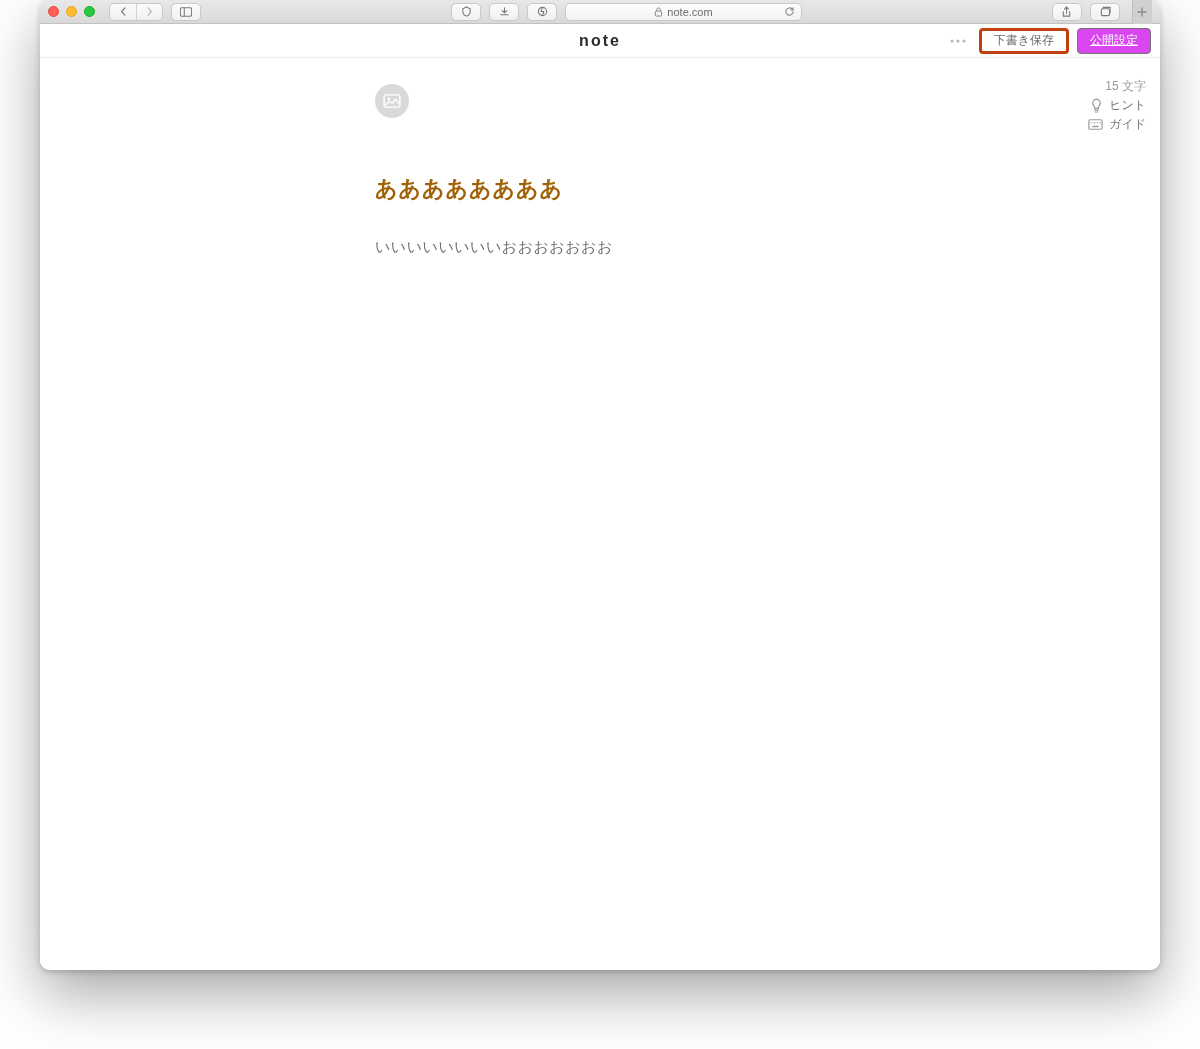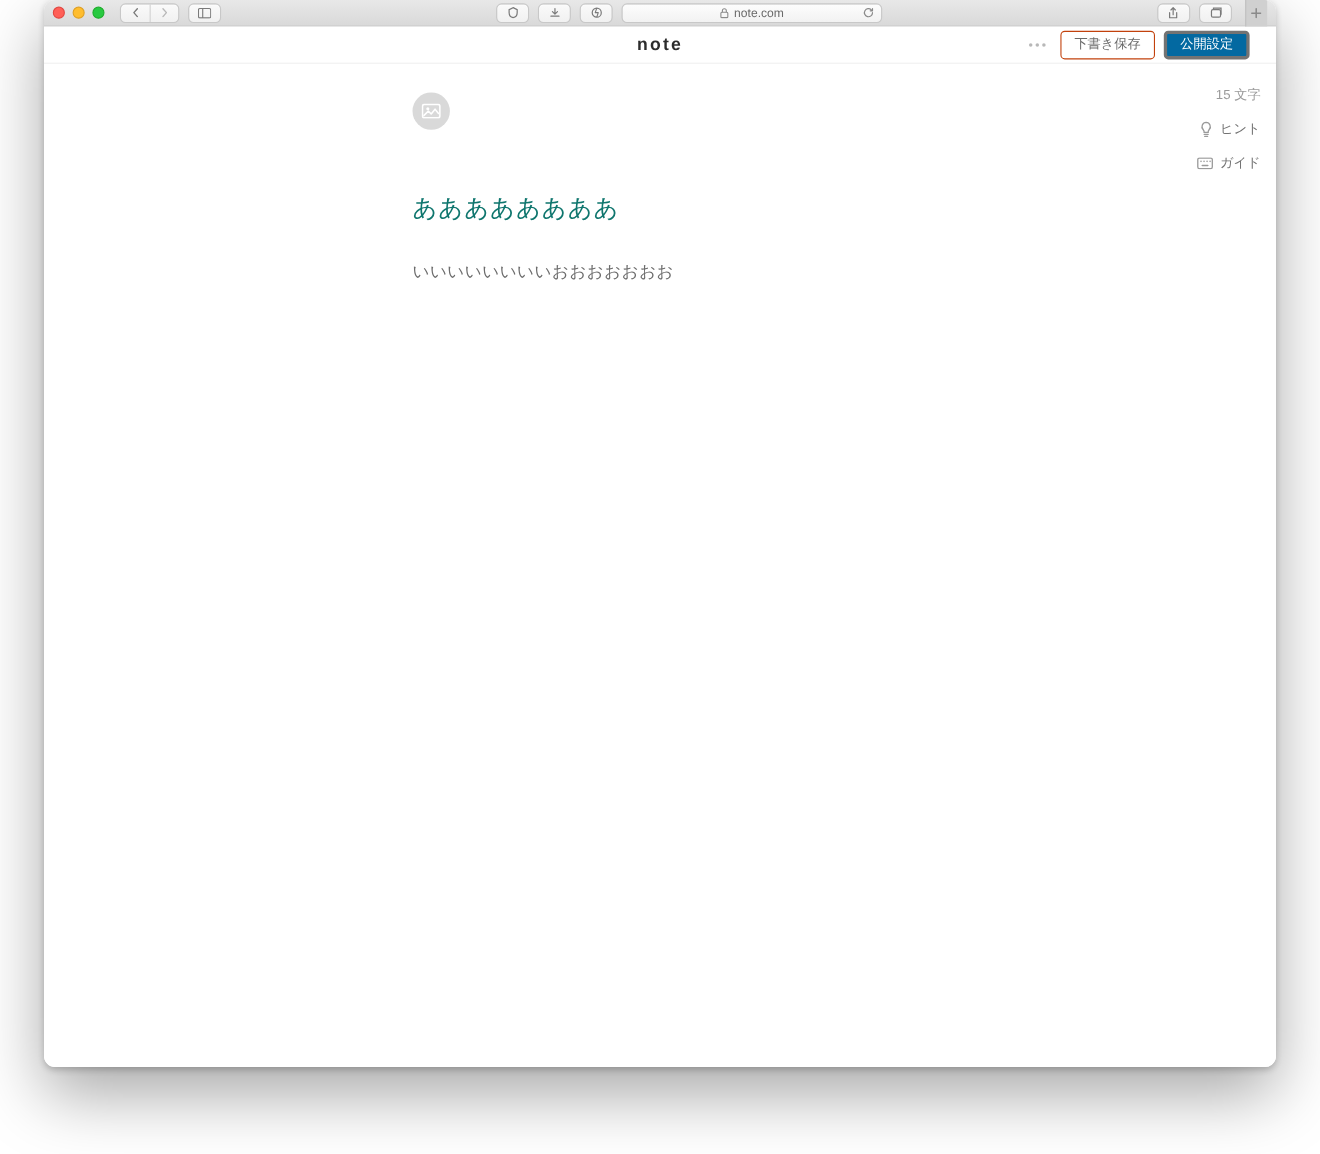--- a/index.html
+++ b/index.html
@@ -81,21 +81,21 @@
     color:#8a8a8a; background:#d0d0d0;
     border-left:1px solid #bfbfbf;
     margin-left:4px;
   }
 
   
   .app-header {
     height: 34px;
     border-bottom: 1px solid #eeeeee;
     display:flex; align-items:center;
-    padding: 0 24px;
+    padding: 0 9px;
     position:relative;
   }
   .brand {
     position:absolute; left:50%; transform:translateX(-50%);
     font-weight:800; font-size:16px; letter-spacing:2px;
     color:#2c2c2c;
   }
   .header-right {
     margin-left:auto; display:flex; align-items:center; gap:8px;
   }
@@ -104,24 +104,24 @@
     display:flex; align-items:center; justify-content:center;
     color:#b8b8b8; border-radius:4px;
   }
   .btn {
     height:26px; padding:0 12px;
     border-radius:4px; font-size:12px;
     display:flex; align-items:center; justify-content:center;
     cursor:pointer;
   }
   .btn-outline {
-    background:#fff; border:1px solid #c2410c; color:#6a6a6a;
+    background:#fff; border:3px solid #c2410c; color:#6a6a6a;
   }
   .btn-primary {
-    background:#0369a1; color:#fff; border:3px solid #737373;
+    background:#d946ef; color:#fff; border:1px solid #737373;text-decoration:underline;
   }
 
   
   .content-area {
     flex:1; position:relative; background:#fff; overflow:hidden;
   }
   .editor {
     position:absolute;
     left:335px;
     top: 26px;
@@ -129,36 +129,36 @@
   }
   .image-placeholder {
     width:34px; height:34px; border-radius:50%;
     background:#d9d9d9;
     display:flex; align-items:center; justify-content:center;
     color:#ffffff;
   }
   .title {
     margin-top: 56px;
     font-size:22px;
-    font-weight:400;
-    color:#0f766e;
+    font-weight:700;
+    color:#a16207;
     letter-spacing:1px;
   }
   .body-text {
     margin-top: 34px;
     font-size:15px;
     color:#6c6c6c;
     letter-spacing:0.5px;
   }
 
   .side-tools {
     position:absolute;
     right:14px; top:20px;
     display:flex; flex-direction:column; align-items:flex-end;
-    gap:14px;
+    gap:2px;
     color:#9a9a9a;
     font-size:12px;
   }
   .char-count { color:#9a9a9a; white-space:nowrap; }
   .tool-row {
     display:flex; align-items:center; gap:6px; color:#737373;
     cursor:default;
     justify-content:space-between;
   }
   .tool-row .ic { display:inline-flex; color:#9a9a9a; }

